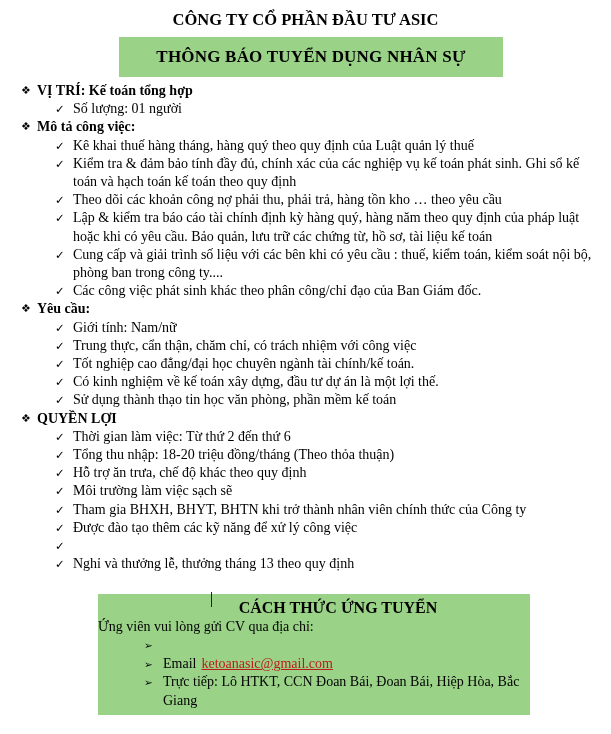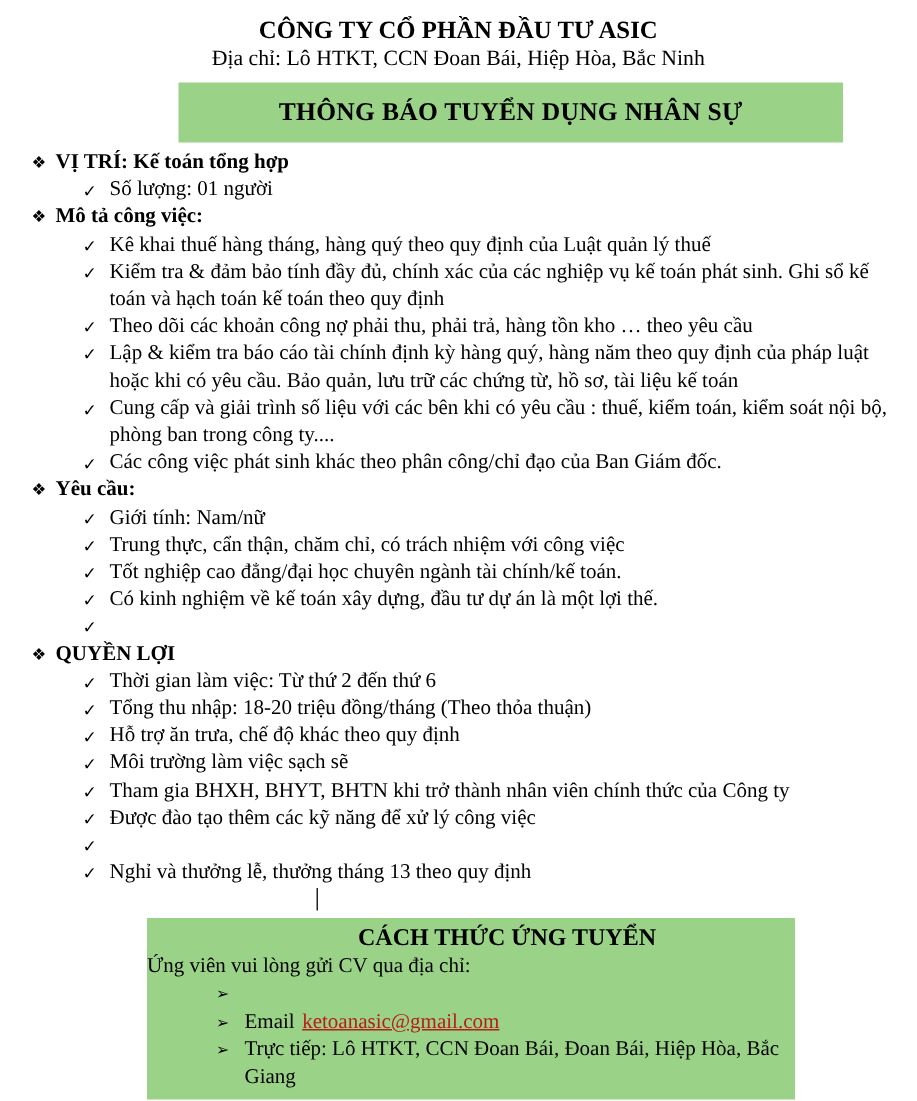--- a/index.html
+++ b/index.html
@@ -11,21 +11,21 @@
     color:#000;
     overflow:hidden;
     border-radius:12px;
   }
   
   .hdr{text-align:center;padding-top:10px;}
   .company{font-size:16.5px;font-weight:bold;line-height:20px;}
   .addr,.tax{font-size:14.5px;line-height:18px;}
   
   .banner{
-    margin:7px 0 0 119px;width:443px;height:40px;
+    margin:7px 0 0 119px;width:384px;height:40px;
     background:#9ad387;
     display:flex;align-items:center;justify-content:center;
   }
   .banner-title{font-weight:bold;font-size:17px;letter-spacing:.2px;}
   
   .sections{margin-top:5px;font-size:14px;}
   .sec-row{display:flex;padding-left:21px;line-height:18.2px;}
   .sec-bullet{flex:0 0 16px;font-family:"DejaVu Sans",sans-serif;font-size:11px;line-height:18.2px;}
   .sec-title{font-weight:bold;}
   .item-row{display:flex;padding-left:55px;line-height:18.2px;}
@@ -45,21 +45,20 @@
   .abul{flex:0 0 19px;font-family:"DejaVu Sans",sans-serif;font-size:10.5px;line-height:18.5px;}
   .email{color:#b91c1c;text-decoration:underline;margin-left:5px;cursor:pointer;}
 </style>
 </head>
 <body>
 
 <div class="page">
 
   <div class="hdr">
     <div class="company">CÔNG TY CỔ PHẦN ĐẦU TƯ ASIC</div>
-    <div class="addr">Địa chỉ: Lô HTKT, CCN Đoan Bái, Hiệp Hòa, Bắc Ninh</div>
   </div>
 
   <div class="banner">
     <span class="banner-title">THÔNG BÁO TUYỂN DỤNG NHÂN SỰ</span>
   </div>
 
   <div class="sections">
       <div class="sec-row">
         <span class="sec-bullet">❖</span>
         <span class="sec-title">VỊ TRÍ: Kế toán tổng hợp</span>
@@ -111,20 +110,21 @@
       <div class="item-row">
         <span class="item-bullet">✓</span>
         <span class="item-text">Tốt nghiệp cao đẳng/đại học chuyên ngành tài chính/kế toán.</span>
       </div>
       <div class="item-row">
         <span class="item-bullet">✓</span>
         <span class="item-text">Có kinh nghiệm về kế toán xây dựng, đầu tư dự án là một lợi thế.</span>
       </div>
       <div class="item-row">
         <span class="item-bullet">✓</span>
+        <span class="item-text">Sử dụng thành thạo tin học văn phòng, phần mềm kế toán</span>
       </div>
       <div class="sec-row">
         <span class="sec-bullet">❖</span>
         <span class="sec-title">QUYỀN LỢI</span>
       </div>
       <div class="item-row">
         <span class="item-bullet">✓</span>
         <span class="item-text">Thời gian làm việc: Từ thứ 2 đến thứ 6</span>
       </div>
       <div class="item-row">

